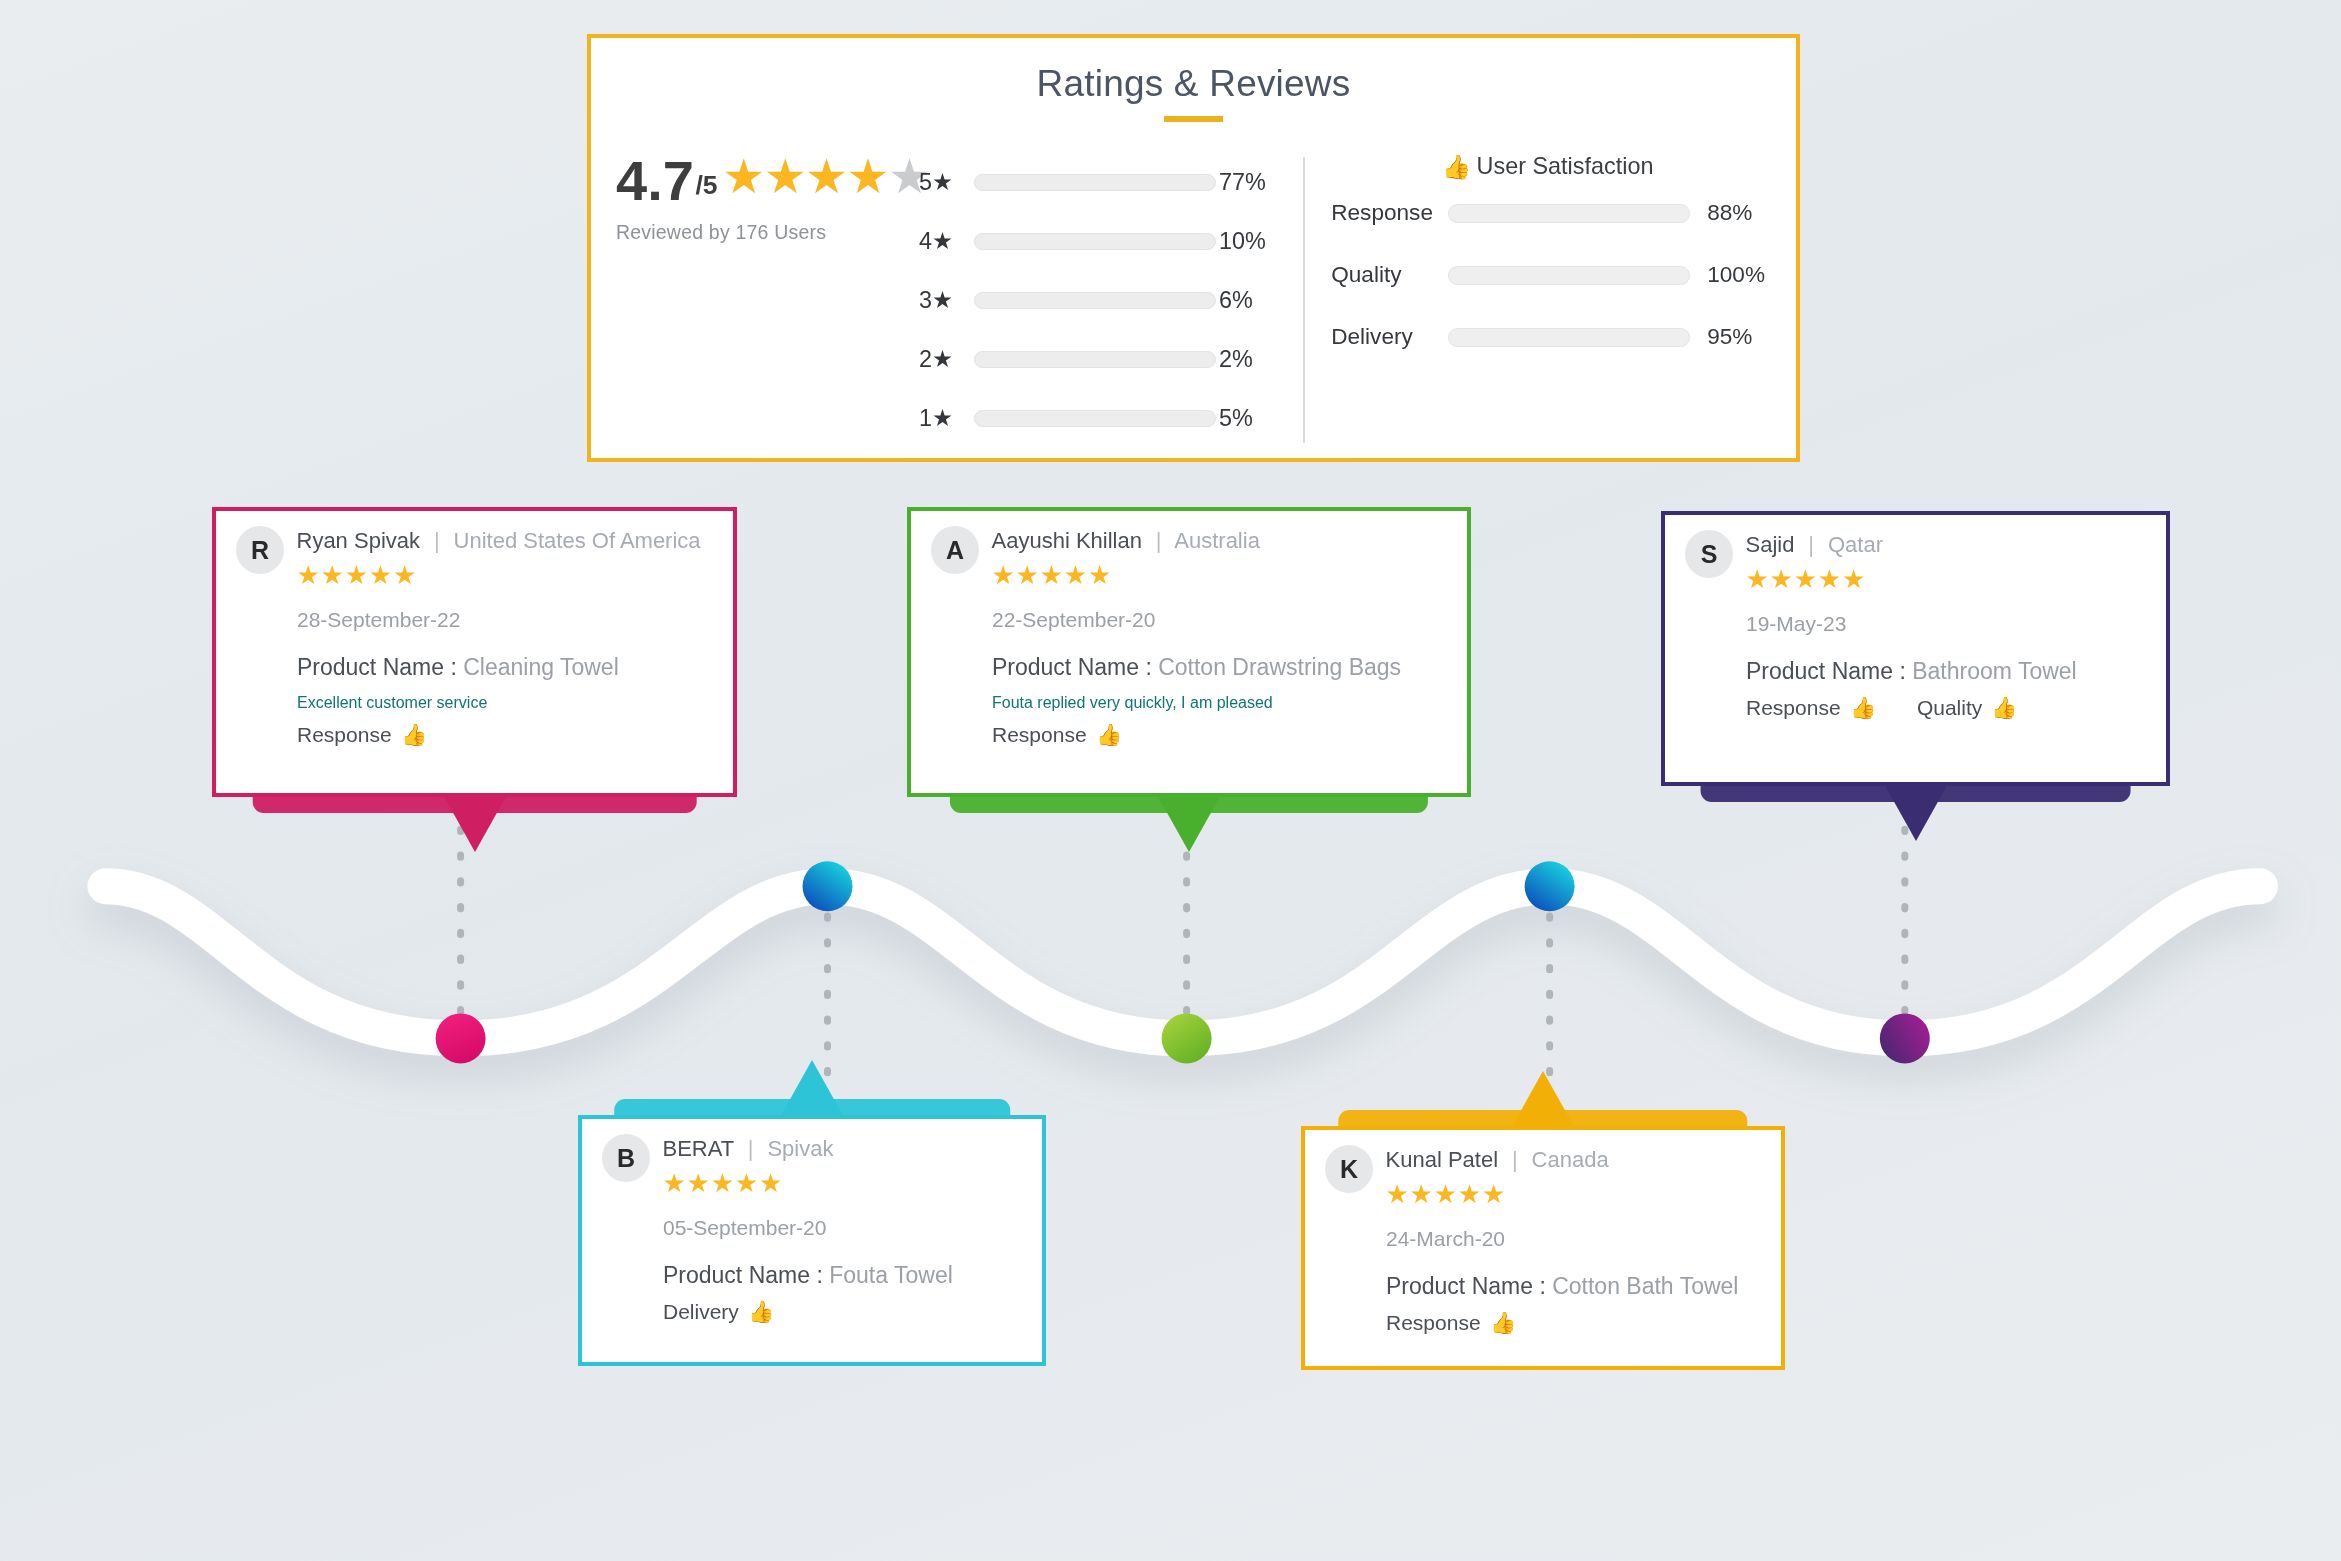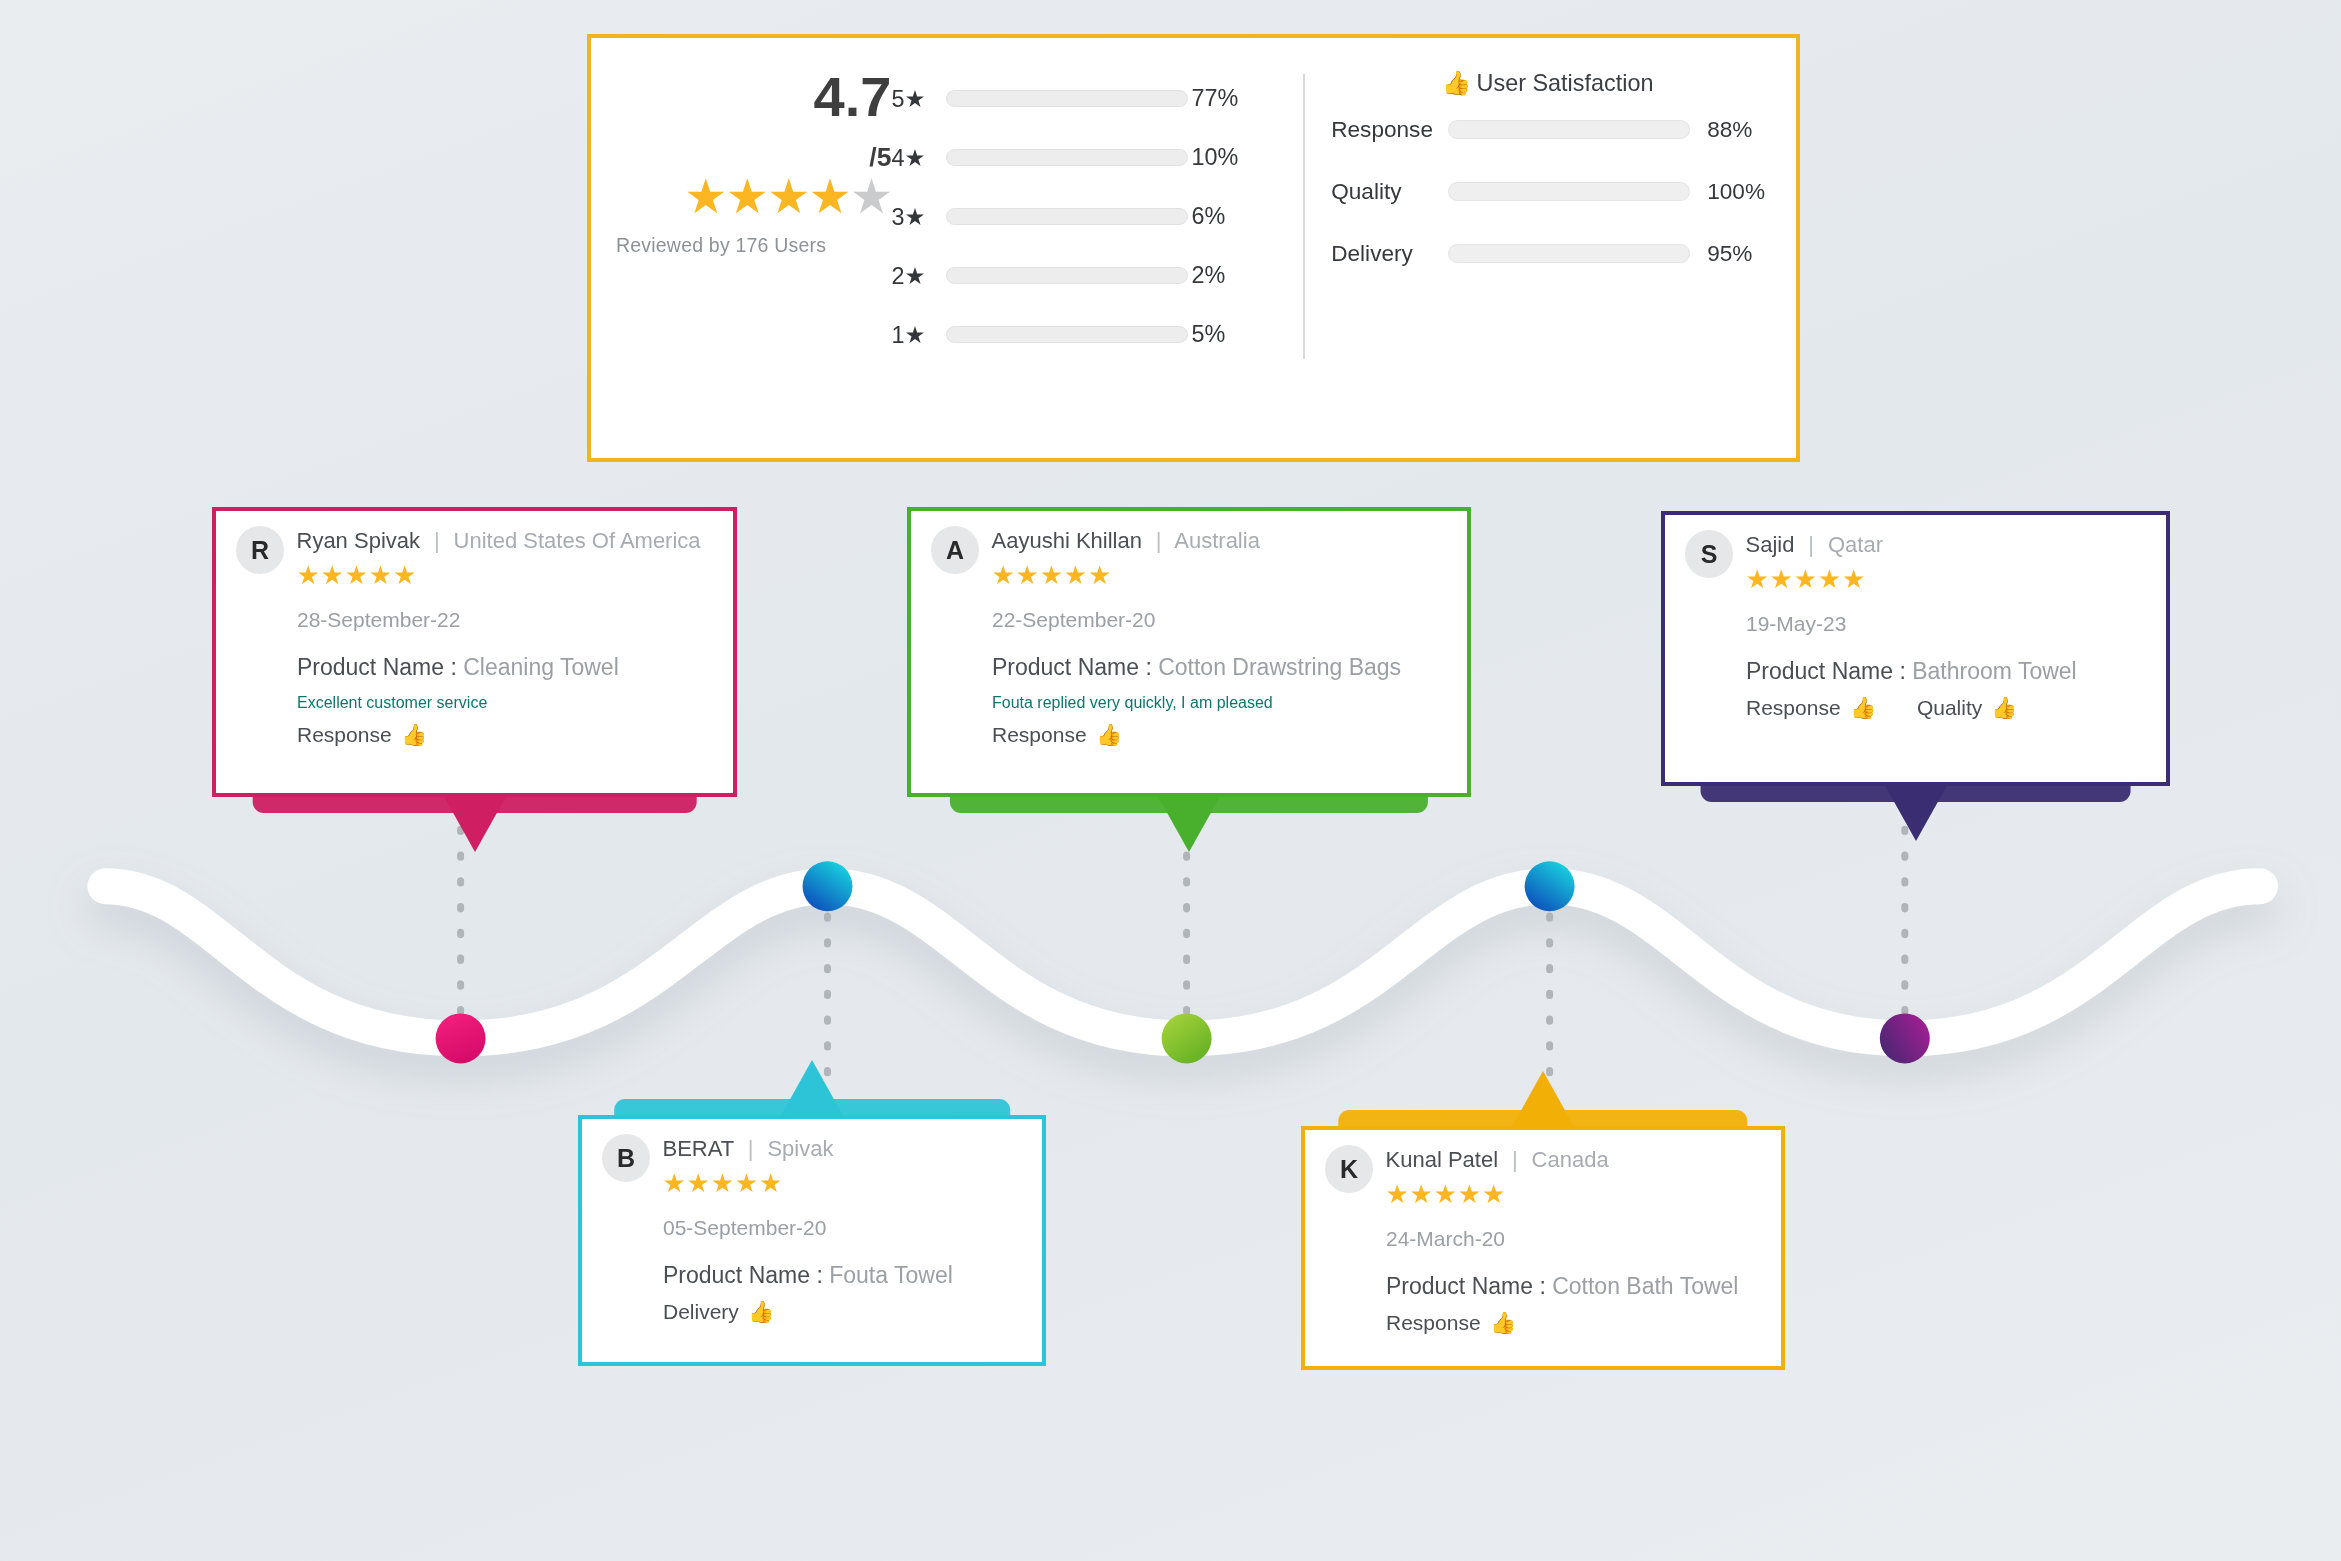--- a/index.html
+++ b/index.html
@@ -19,21 +19,21 @@
   .panel-title-wrap{text-align:center;padding-top:25px;}
   .panel-title{
     font-size:37px;color:#4b5563;letter-spacing:0.2px;display:inline-block;
   }
   .title-underline{
     width:59px;height:5.5px;background:#eeb01c;margin:11px auto 0;
   }
   .panel-body{display:flex;align-items:flex-start;padding:31px 0 0 0;}
 
   .score-col{width:328px;padding-left:25px;box-sizing:border-box;}
-  .score-line{display:flex;align-items:flex-end;flex-direction:column;}
+  .score-line{display:flex;align-items:flex-start;}
   .score-num{font-size:56px;font-weight:bold;color:#3e3e3e;line-height:1;}
   .score-den{font-size:26.5px;font-weight:bold;color:#3e3e3e;margin-left:1.6px;margin-top:17px;}
   .score-stars{font-size:48px;color:#fcb622;letter-spacing:-1.6px;margin-left:4.7px;line-height:1;}
   .score-stars .dim{color:#c9cbcd;}
   .score-sub{font-size:19.5px;color:#8d9298;margin-top:12.5px;letter-spacing:0.2px;}
 
   .dist-col{width:453px;}
   .dist-row{display:flex;align-items:center;height:59px;}
   .dist-label{font-size:23.4px;color:#33373b;width:55px;}
   .dist-track{
@@ -96,20 +96,24 @@
   .c-tags .thumb{color:#64a93b;font-size:21px;}
   .c-tags .gap{width:22px;display:inline-block;}
   .c-body{margin-left:61px;}
 </style>
 </head>
 <body>
 
 <div id="stage">
 
   <div class="summary-panel">
+    <div class="panel-title-wrap">
+      <div class="panel-title">Ratings &amp; Reviews</div>
+      <div class="title-underline"></div>
+    </div>
 
     <div class="panel-body">
 
       <div class="score-col">
         <div class="score-line">
           <span class="score-num">4.7</span>
           <span class="score-den">/5</span>
           <span class="score-stars"><span>★★★★</span><span class="dim">★</span></span>
         </div>
         <div class="score-sub">Reviewed by 176 Users</div>

